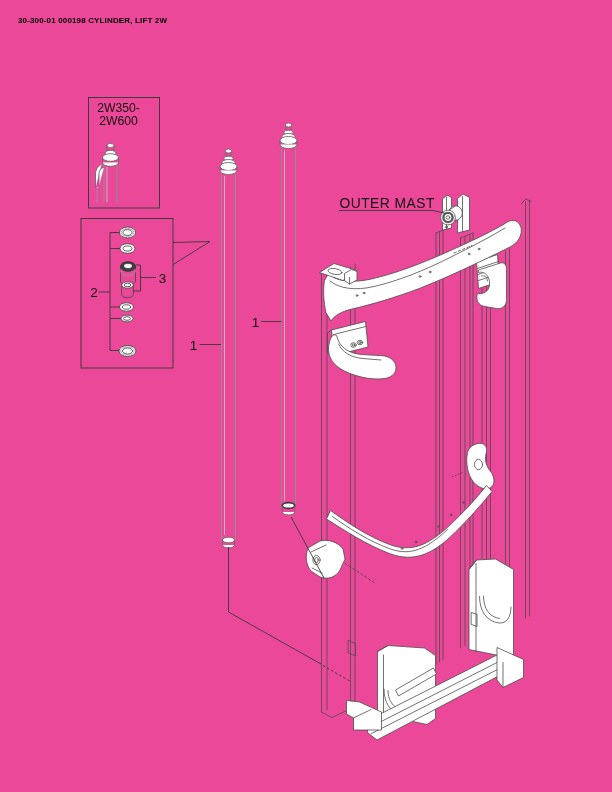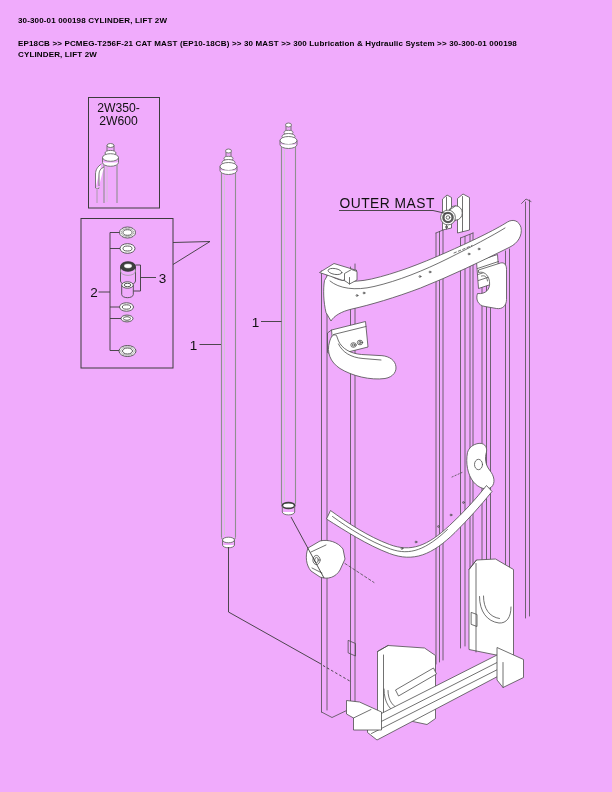--- a/index.html
+++ b/index.html
@@ -1,16 +1,16 @@
 <!DOCTYPE html>
 <html><head>
 <meta charset="utf-8">
 <style>
   html,body{margin:0;padding:0;background:#fff;}
-  .page{position:relative;width:612px;height:792px;background:#f0abfc;overflow:hidden;
+  .page{position:relative;width:612px;height:792px;background:#ec4899;overflow:hidden;
         font-family:"Liberation Sans",sans-serif;color:#000;}
   .doc-title{position:absolute;left:18px;top:16px;font-size:8px;font-weight:bold;letter-spacing:.15px;}
   .breadcrumb{position:absolute;left:18px;top:38px;width:578px;font-size:8px;font-weight:bold;
               line-height:11.4px;letter-spacing:.15px;}
   svg{position:absolute;left:0;top:0;}
   .ln{fill:none;stroke:#4d4d4d;stroke-width:.8;stroke-linejoin:round;stroke-linecap:round;}
   .fw{fill:#ffffff;stroke:#4d4d4d;stroke-width:.8;stroke-linejoin:round;}
   .bx{fill:none;stroke:#3c3c3c;stroke-width:1;}
   .ld{fill:none;stroke:#3a3a3a;stroke-width:.9;stroke-linejoin:round;}
   .tube{fill:none;stroke:#8f8f8f;stroke-width:1.1;}
@@ -24,24 +24,20 @@
   .lbl{font-family:"Liberation Sans",sans-serif;font-size:13.5px;fill:#111;}
   .sr{font-family:"Liberation Sans",sans-serif;font-size:12.2px;fill:#111;}
   .om{font-family:"Liberation Sans",sans-serif;font-size:13.8px;letter-spacing:.5px;fill:#111;}
 </style>
 </head>
 <body>
 
 <div class="page">
 
   <div class="doc-title">30-300-01 000198 CYLINDER, LIFT 2W</div>
-  <div class="breadcrumb">
-    <div>EP18CB &gt;&gt; PCMEG-T256F-21 CAT MAST (EP10-18CB) &gt;&gt; 30 MAST &gt;&gt; 300 Lubrication &amp; Hydraulic System &gt;&gt; 30-300-01 000198</div>
-    <div>CYLINDER, LIFT 2W</div>
-  </div>
 
   <svg width="612" height="792" viewBox="0 0 612 792">
 
     <g>
 
       <path class="ln" d="M321.5,271 V712 M327,274 V710 M350.5,267 V707 M355,264 V705"></path>
       <path class="ln" d="M321.5,712 L332,717.5 L355,706.5"></path>
 
       <path class="ln" d="M436,233 V664 M439.5,231.5 V662 M443,230 V660 M436,233 L443,230"></path>
 

